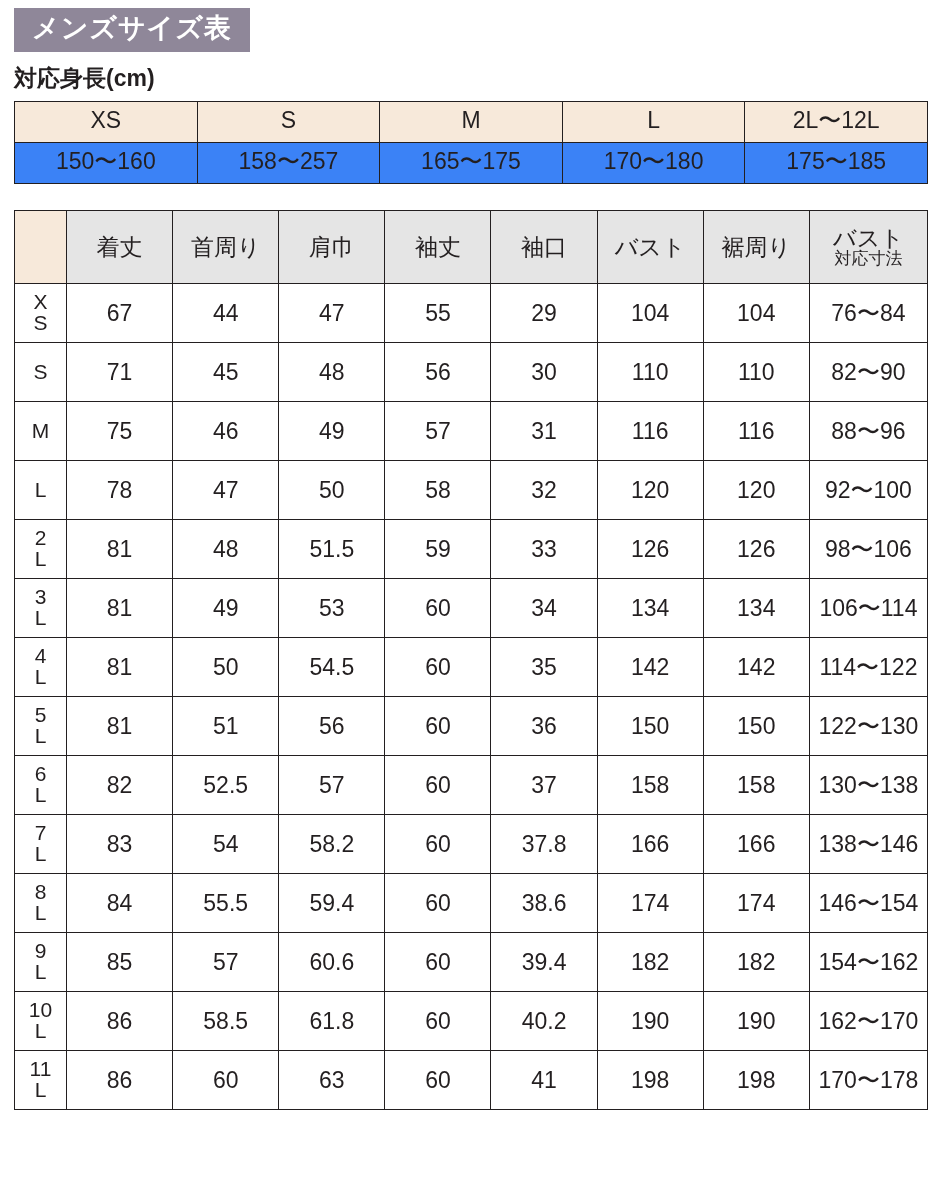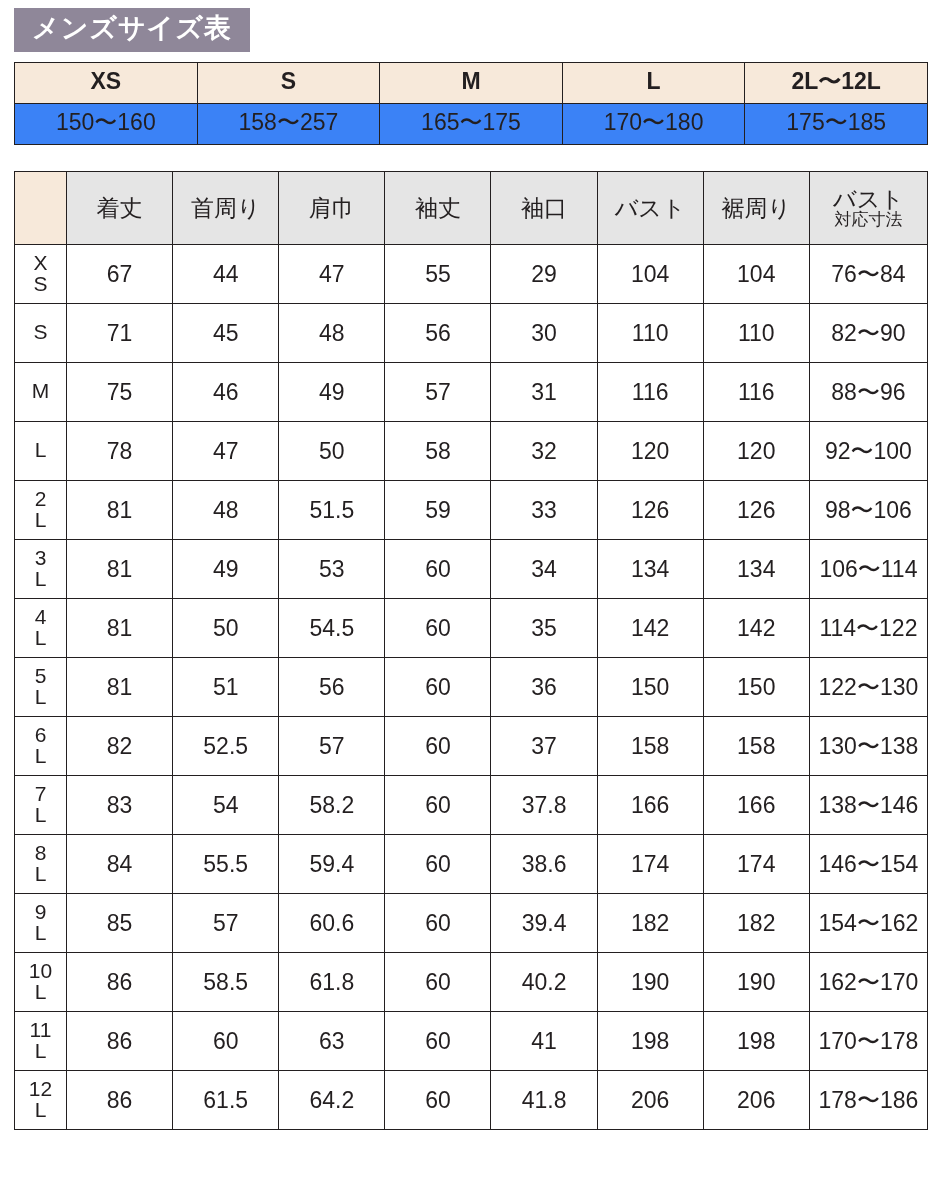--- a/index.html
+++ b/index.html
@@ -55,21 +55,21 @@
   .height-table td {
     border: 1.5px solid #231f20;
     text-align: center;
     font-size: 23px;
     height: 34px;
     line-height: 1;
     padding: 2px 0 4px 0;
   }
   .height-table tr.head td {
     background: #f7e9da;
-    font-weight: bold;
+    font-weight: normal;
   }
   .height-table tr.vals td {
     background: #3b82f6;
   }
 
   
   .meas-table {
     margin-top: 26px;
     width: 914px;
   }
@@ -113,20 +113,21 @@
   .two-line .l1 { display: block; }
   .two-line .l2 { display: block; font-size: 17px; }
 </style>
 </head>
 <body>
 
 <div class="page">
 
   <div class="title-banner">メンズサイズ表</div>
 
+  <div class="sub-heading">対応身長(cm)</div>
 
   <table class="height-table">
     <tbody>
       <tr class="head">
         <td>XS</td>
         <td>S</td>
         <td>M</td>
         <td>L</td>
         <td>2L〜12L</td>
       </tr>
@@ -358,30 +359,16 @@
           </td>
           <td>86</td>
           <td>60</td>
           <td>63</td>
           <td>60</td>
           <td>41</td>
           <td>198</td>
           <td>198</td>
           <td>170〜178</td>
         </tr>
-        <tr>
-          <td class="rowhead">
-            <span>12</span>
-            <span>L</span>
-          </td>
-          <td>86</td>
-          <td>61.5</td>
-          <td>64.2</td>
-          <td>60</td>
-          <td>41.8</td>
-          <td>206</td>
-          <td>206</td>
-          <td>178〜186</td>
-        </tr>
       </tbody>
   </table>
 
 </div>
 
 </body></html>

